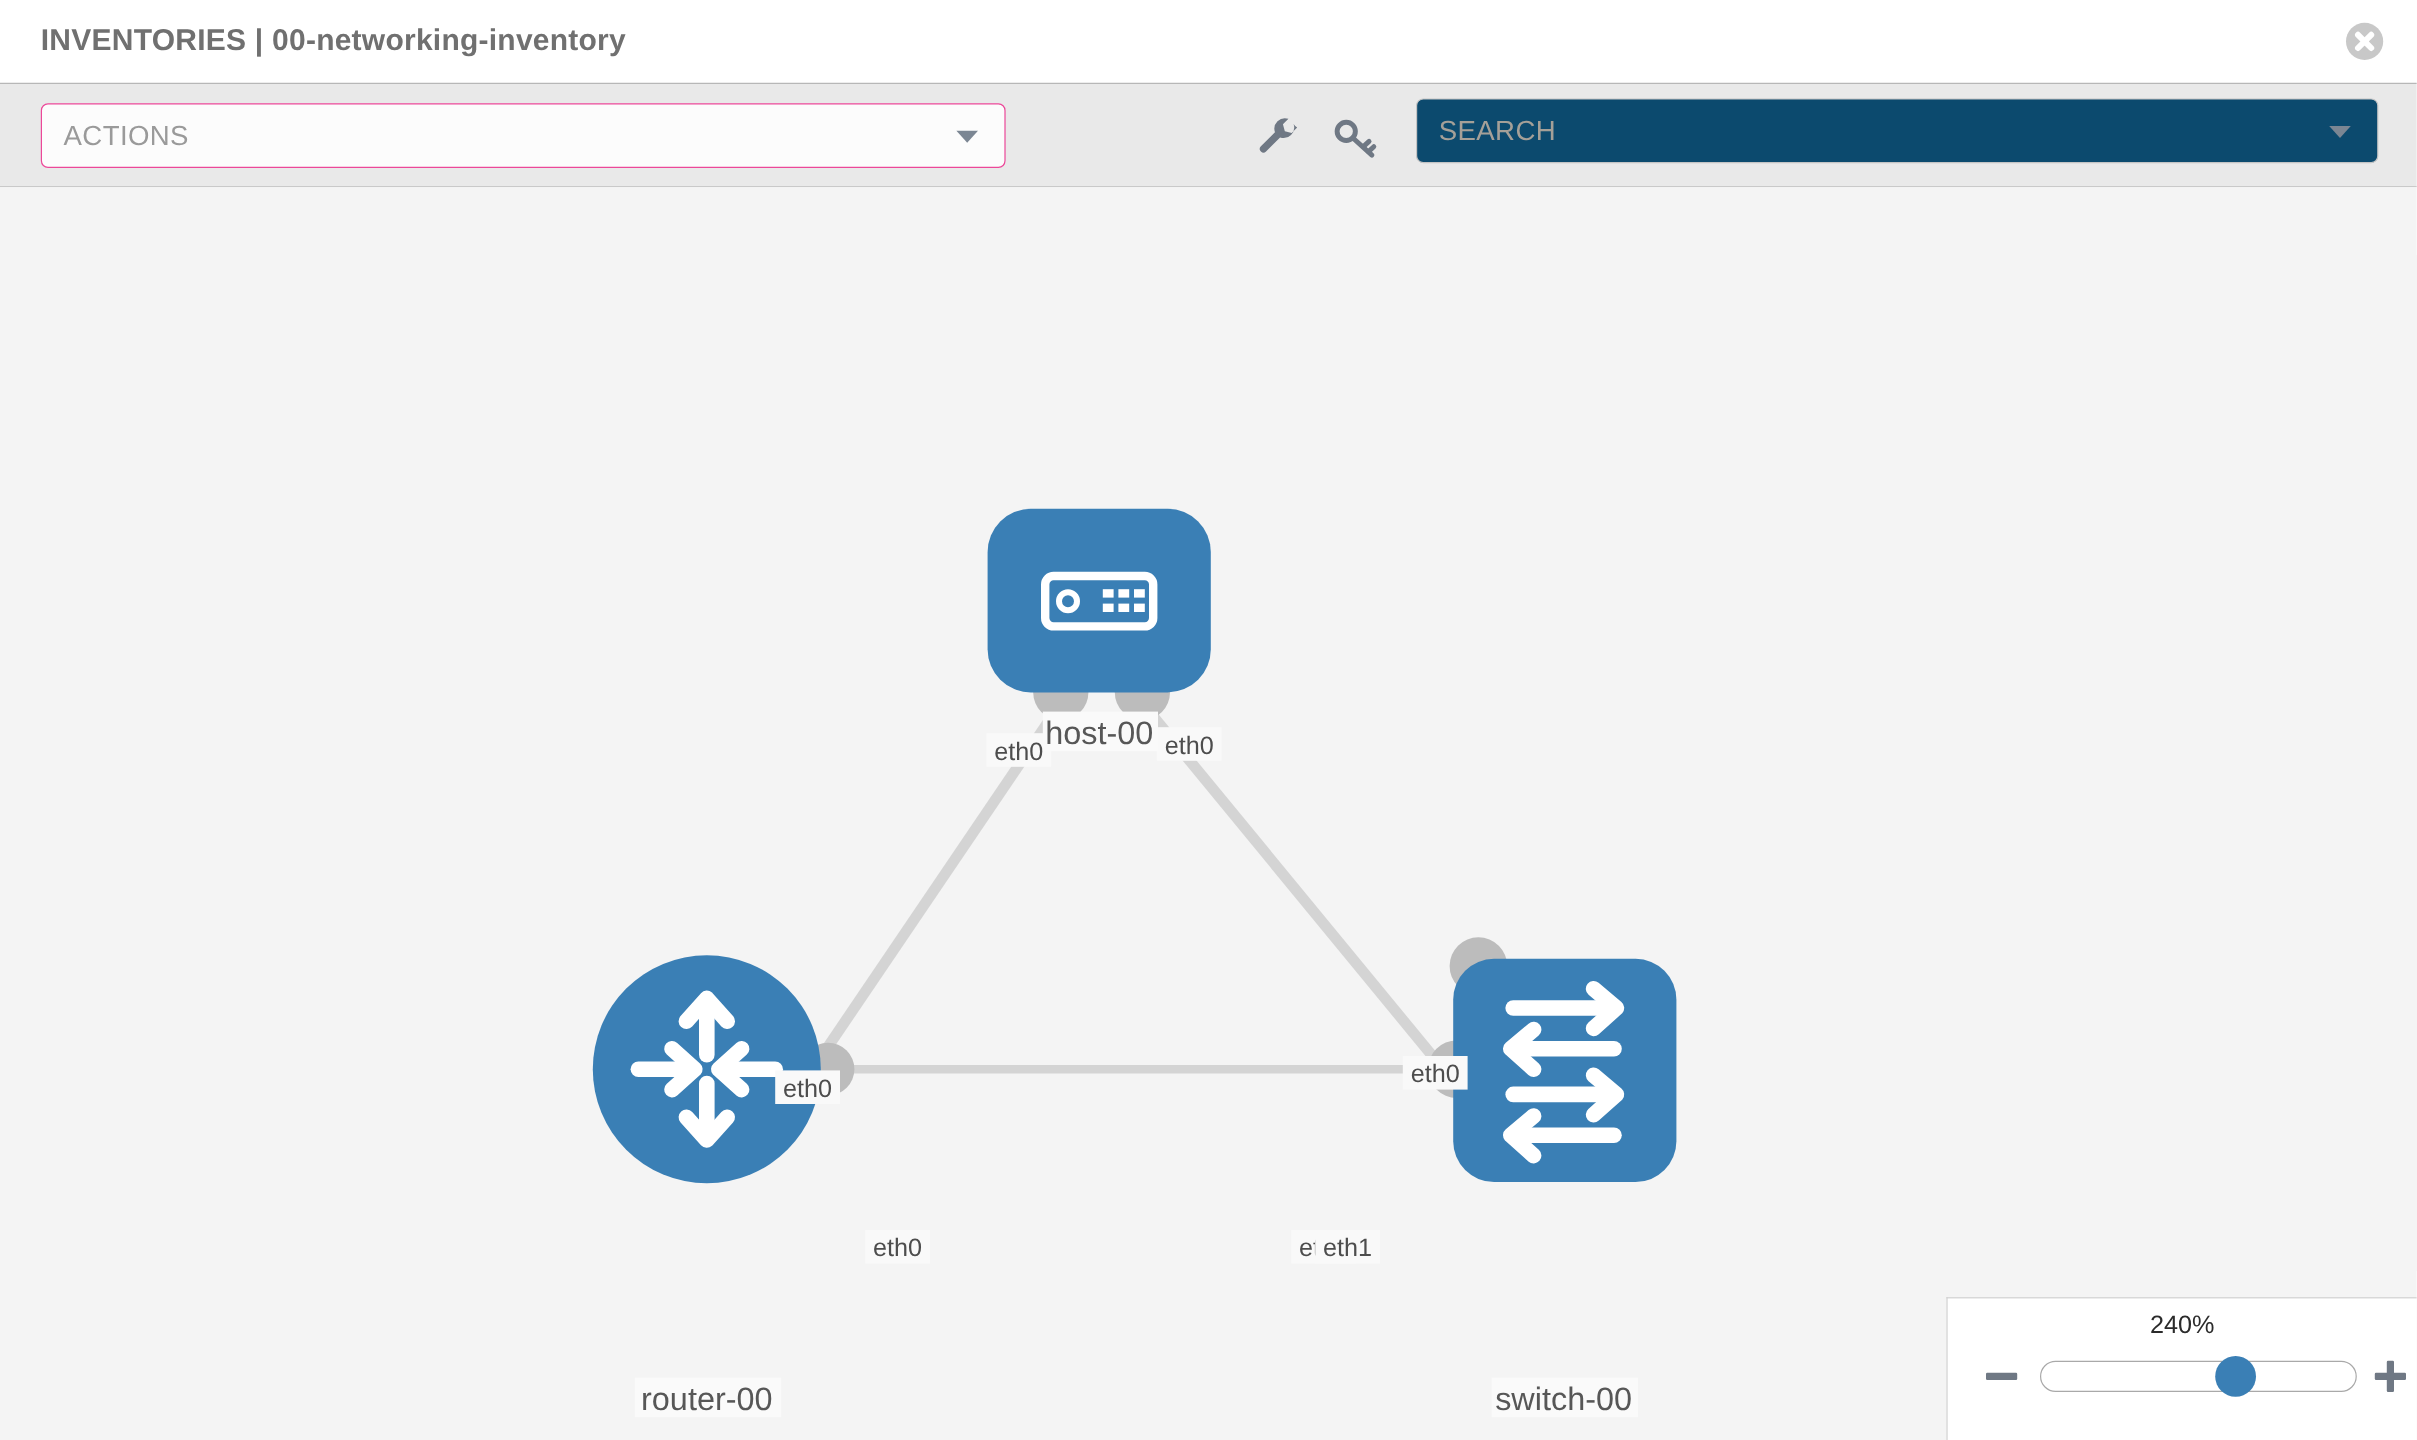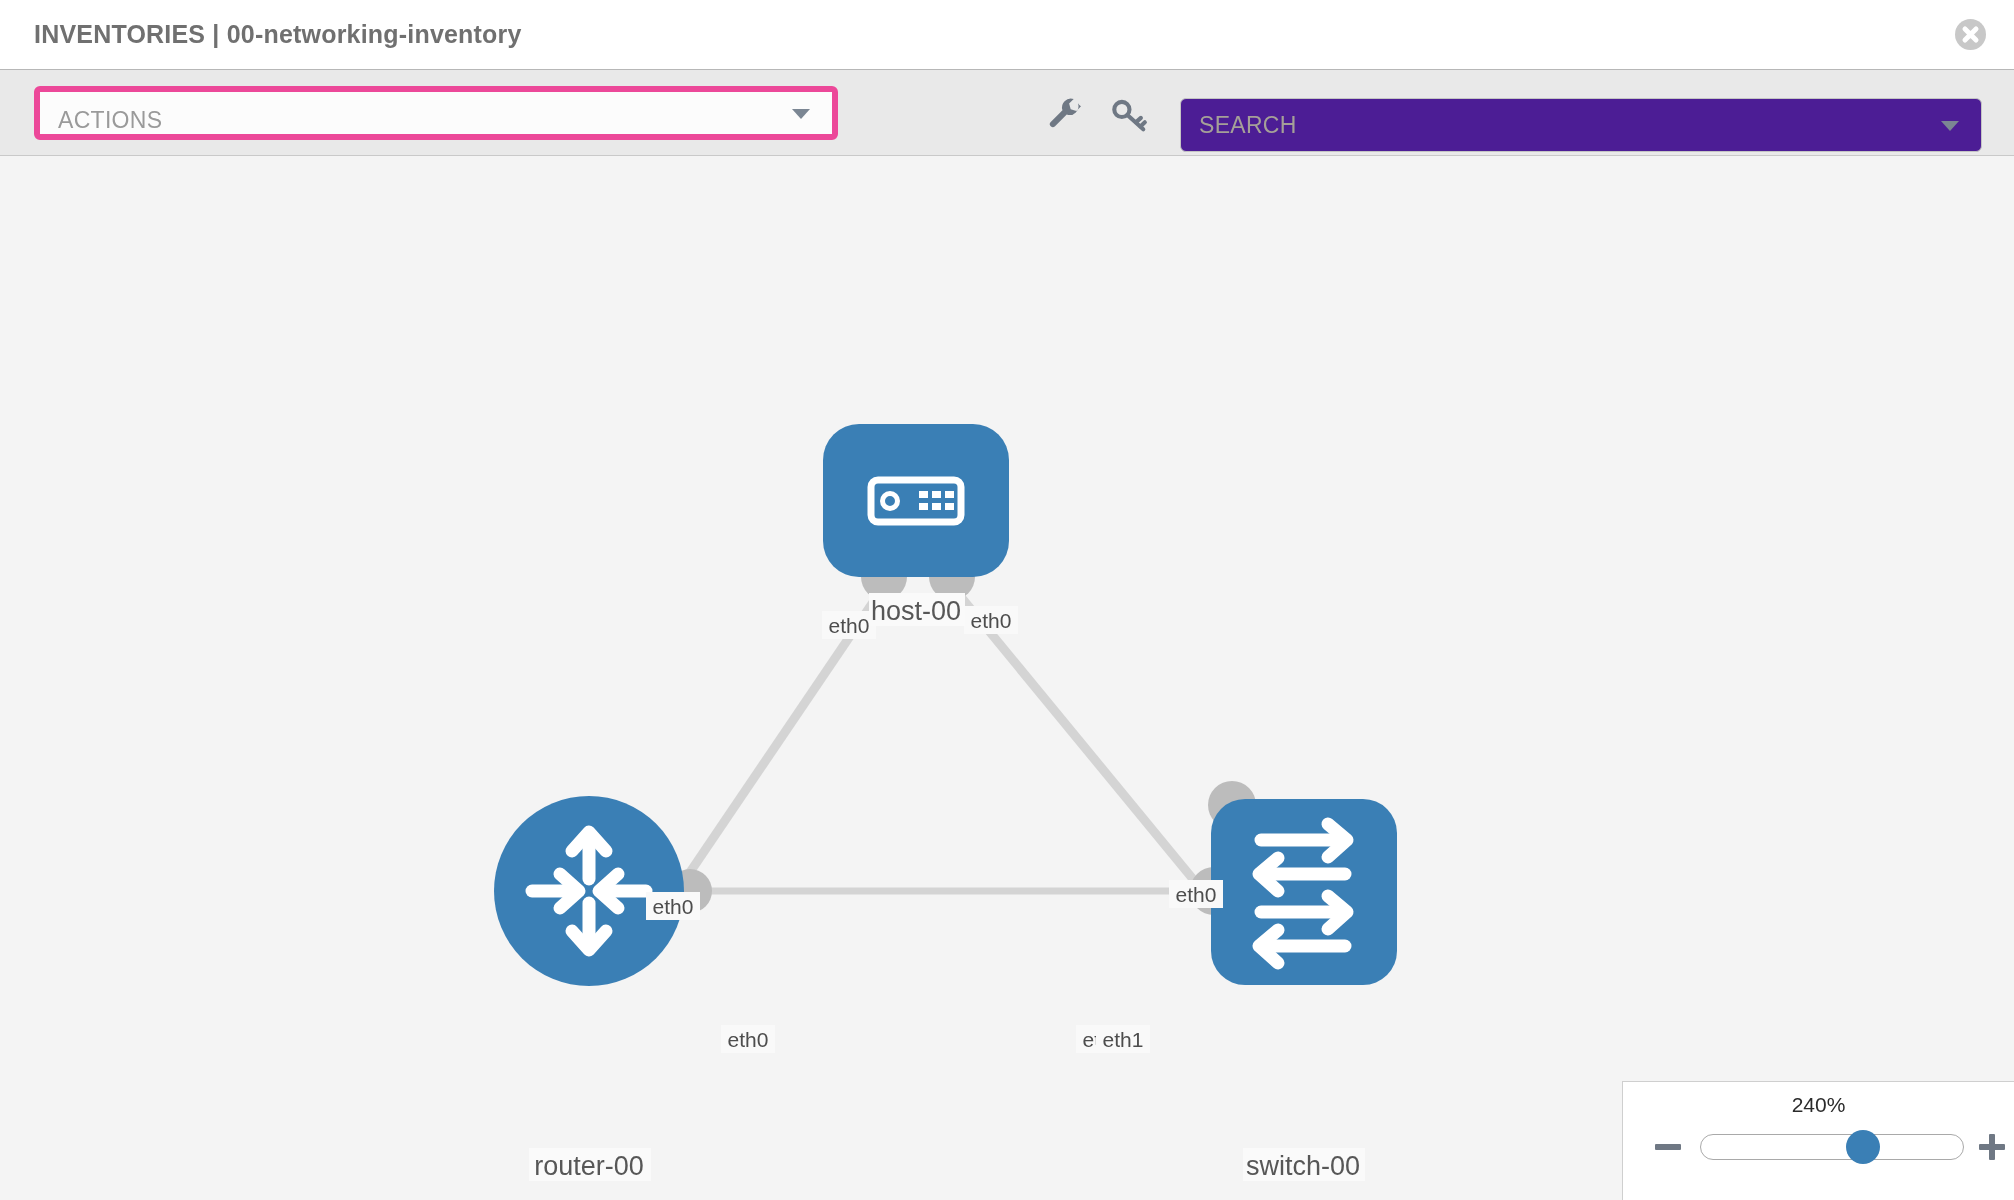--- a/index.html
+++ b/index.html
@@ -56,24 +56,24 @@
     width: 2014px; height: 87px;
     background: #e9e9e9;
     border-top: 1px solid #b7b7b7;
     border-bottom: 1px solid #c9c9c9;
   }
   .actions-select {
     position: absolute;
     left: 34px; top: 16px;
     width: 804px; height: 54px;
     background: #fcfcfc;
-    border: 6px solid #ec4899;
+    border: 1px solid #ec4899;
     border-radius: 6px;
     display: flex;
-    align-items: flex-end;
+    align-items: center;
     cursor: pointer;
   }
   .actions-label {
     margin-left: 18px;
     font-size: 23px;
     color: #9a9a9a;
     letter-spacing: 0.3px;
   }
   .caret {
     position: absolute;
@@ -90,23 +90,23 @@
     width: 38px; height: 38px;
     cursor: pointer;
     color: #6f7884;
   }
   .tool-icon.wrench { left: 1046px; }
   .tool-icon.key    { left: 1110px; }
   .tool-icon svg { display: block; width: 38px; height: 38px; }
 
   .search-select {
     position: absolute;
-    left: 1180px; top: 28px;
+    left: 1180px; top: 12px;
     width: 802px; height: 54px;
-    background: #4c1d95;
+    background: #0c4a6e;
     border: 1px solid #c4c4c4;
     border-radius: 6px;
     display: flex;
     align-items: center;
     cursor: text;
   }
   .search-label {
     margin-left: 18px;
     font-size: 23px;
     color: #a5a098;

